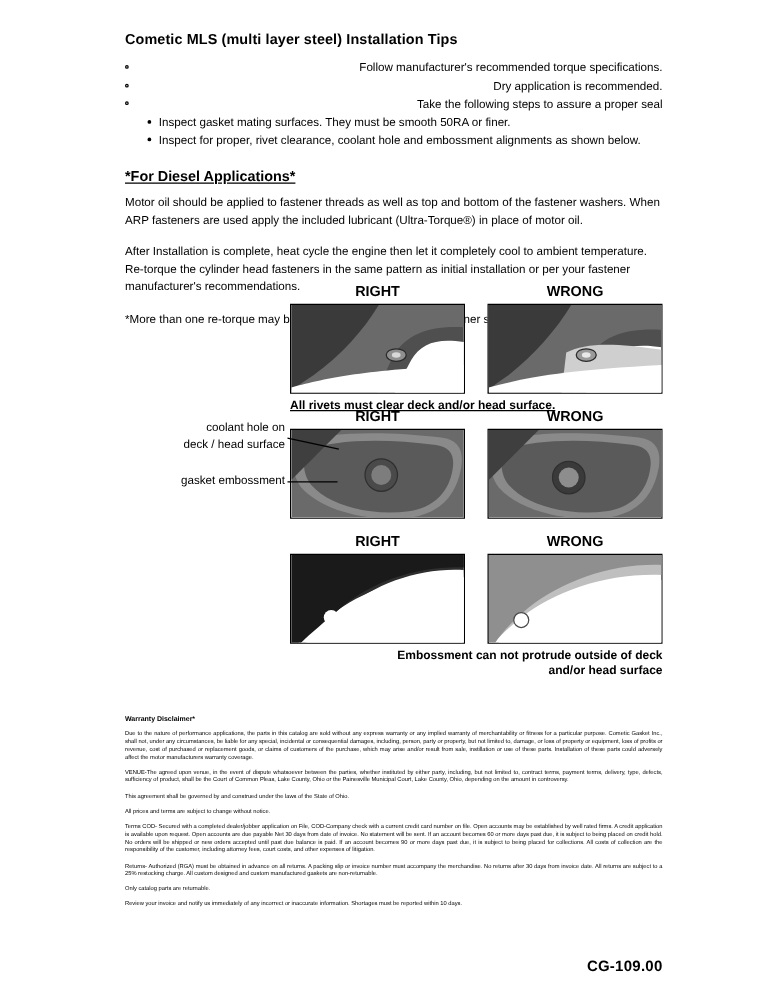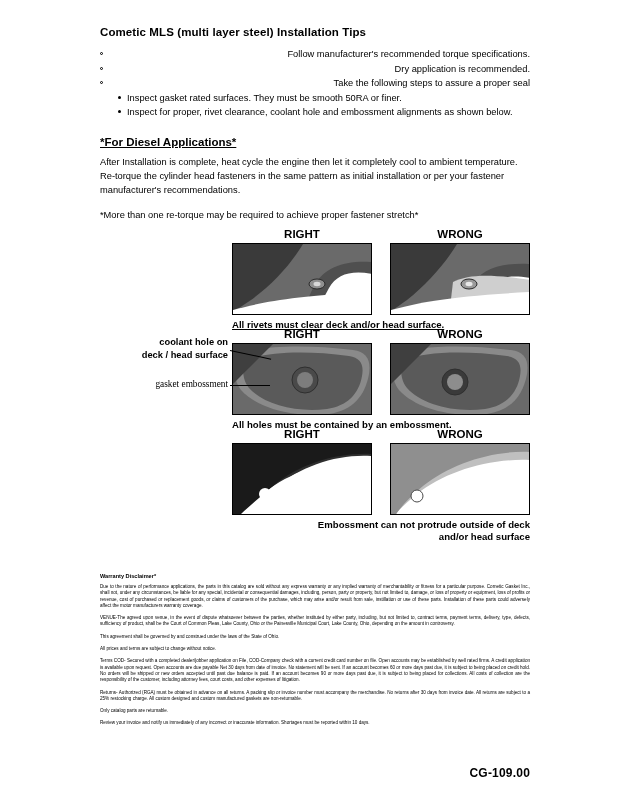--- a/index.html
+++ b/index.html
@@ -162,25 +162,26 @@
   <div class="content">
     <h1 class="title">Cometic MLS (multi layer steel) Installation Tips</h1>
 
     <ul class="bullet-list">
       <li><span class="hollow"></span><span>Follow manufacturer's recommended torque specifications.</span></li>
       <li><span class="hollow"></span><span>Dry application is recommended.</span></li>
       <li><span class="hollow"></span><span>Take the following steps to assure a proper seal</span></li>
     </ul>
 
     <ul class="sub-list">
-      <li><span class="solid"></span><span>Inspect gasket rated surfaces.  They must be smooth 50RA or finer.</span></li>
+      <li><span class="solid"></span><span>Inspect gasket mating surfaces.  They must be smooth 50RA or finer.</span></li>
       <li><span class="solid"></span><span>Inspect for proper, rivet clearance, coolant hole and embossment alignments as shown below.</span></li>
     </ul>
 
     <h2 class="subtitle">*For Diesel Applications*</h2>
+    <p class="para">Motor oil should be applied to fastener threads as well as top and bottom of the fastener washers. When ARP fasteners are used apply the included lubricant (Ultra-Torque®) in place of motor oil.</p>
     <p class="para">After Installation is complete, heat cycle the engine then let it completely cool to ambient temperature. Re-torque the cylinder head fasteners in the same pattern as initial installation or per your fastener manufacturer's recommendations.</p>
     <p class="para last">*More than one re-torque may be required to achieve proper fastener stretch*</p>
   </div>
 
   <div class="figures">
 
     <div class="fig-group" style="left:232px; top:0px;">
       <div style="display:flex; gap:18px;">
         <div>
           <div class="fig-label">RIGHT</div>
@@ -239,30 +240,29 @@
               <path d="M0 0 L140 0 L140 72 L0 72 Z" fill="#6a6a6a"></path>
               <path d="M4 10 C28 2 70 0 120 6 C134 8 138 16 136 30 C132 52 120 66 96 70 C60 74 24 64 8 46 C0 36 0 20 4 10 Z" fill="#8a8a8a"></path>
               <path d="M12 16 C34 8 72 6 116 12 C128 14 131 21 129 32 C126 50 114 62 94 65 C62 69 30 60 16 44 C9 36 9 22 12 16 Z" fill="#5a5a5a"></path>
               <circle cx="64" cy="38" r="13" fill="#3a3a3a" stroke="#2f2f2f" stroke-width="1"></circle>
               <circle cx="64" cy="38" r="8" fill="#8d8d8d"></circle>
               <path d="M0 0 L40 0 C26 14 12 28 0 40 Z" fill="#3f3f3f"></path>
             </svg>
           </div>
         </div>
       </div>
-      <div class="fig-caption" style="margin-top:4px;">All holes must be contained by an embossment.</div>
-    </div>
-
-    <div class="callout-text" style="left:106px; top:108px; width:122px;font-weight:bold;">
+    </div>
+
+    <div class="callout-text" style="left:106px; top:108px; width:122px;">
       <span>coolant hole on</span><br>
       <span>deck / head surface</span>
     </div>
     <div class="leader" style="left:230px; top:122px; width:42px; transform:rotate(12deg); transform-origin:left center;"></div>
 
-    <div class="callout-text" style="left:90px; top:150px; width:138px;font-family:Liberation Serif, serif;">
+    <div class="callout-text" style="left:90px; top:150px; width:138px;">
       <span>gasket embossment</span>
     </div>
     <div class="leader" style="left:230px; top:157px; width:40px;"></div>
 
     <div class="fig-group" style="left:232px; top:200px;">
       <div style="display:flex; gap:18px;">
         <div>
           <div class="fig-label">RIGHT</div>
           <div class="fig-box" style="width:140px;height:72px;">
             <svg width="140" height="72" viewBox="0 0 140 72">

